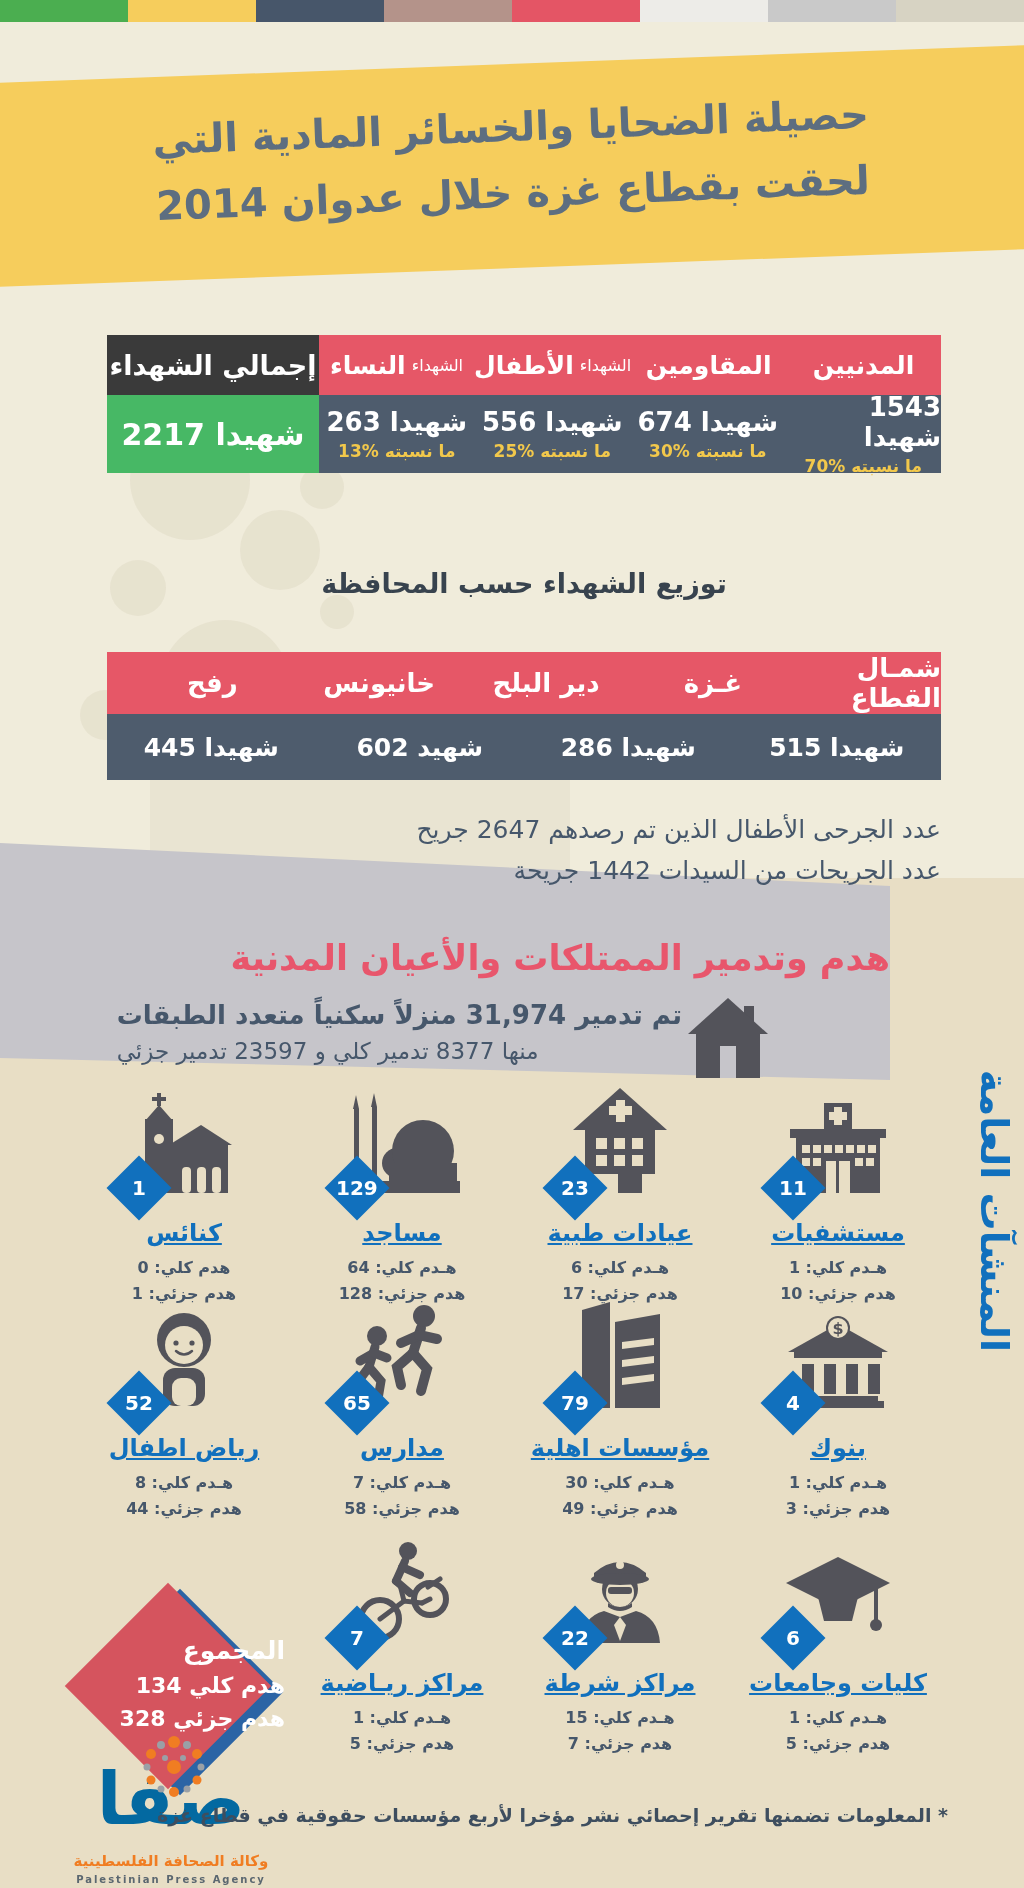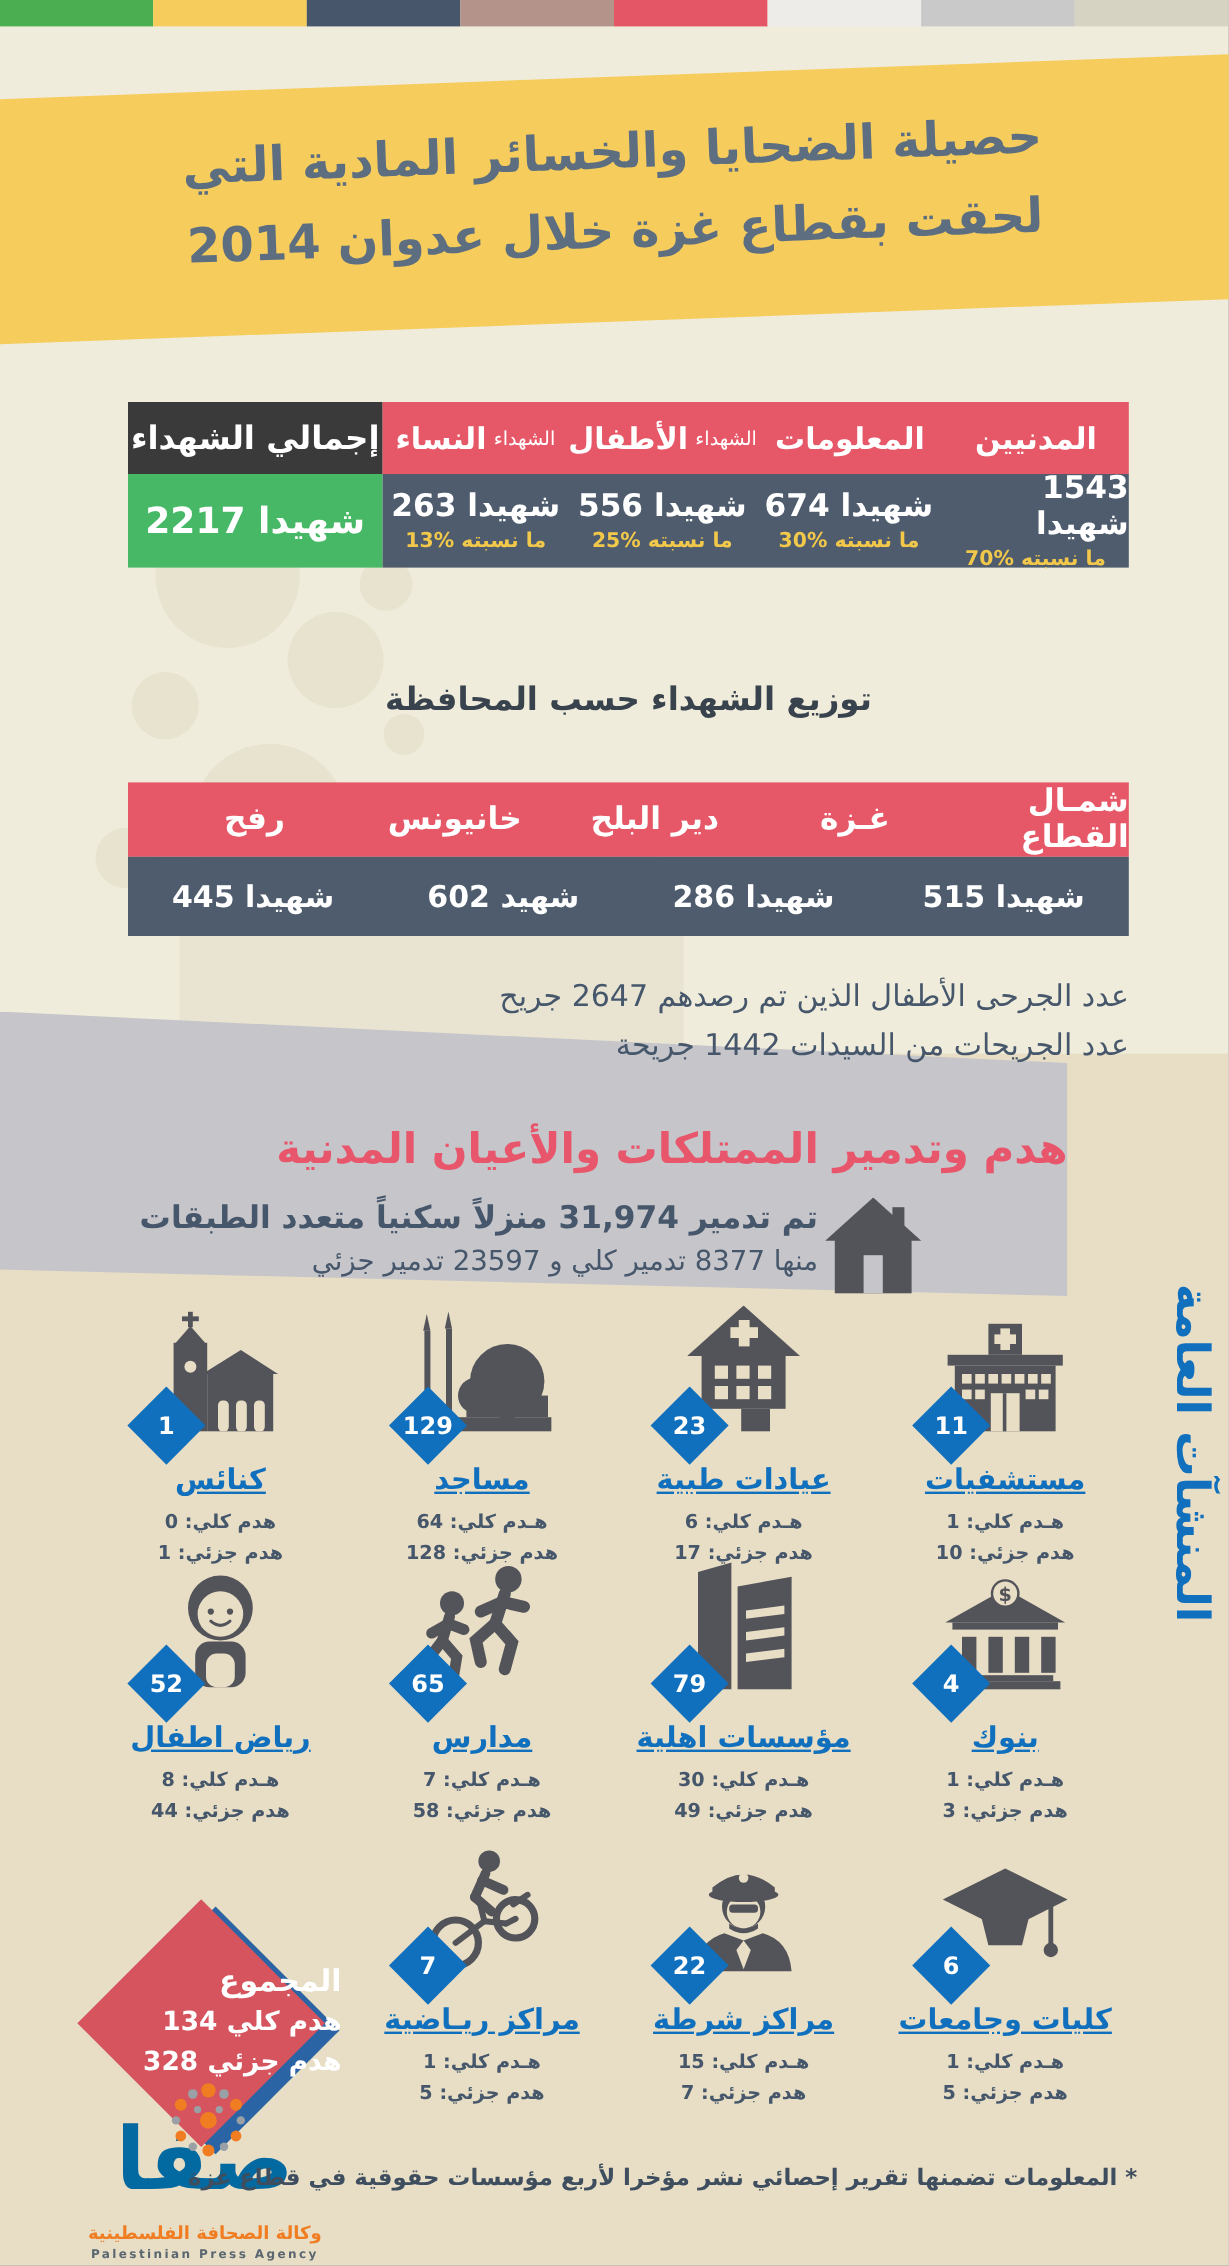--- a/index.html
+++ b/index.html
@@ -36,21 +36,21 @@
   .sec-title{position:absolute;left:107px;width:834px;top:568px;text-align:center;font-weight:bold;font-size:27px;color:#38434e;z-index:3;}
   .t2{position:absolute;left:107px;top:652px;width:834px;z-index:3;}
   .t2 .hd{height:62px;}
   .t2 .dr{height:66px;}
   .t2 .hcell .main{font-size:26px;margin-left:44px;}
   .t2 .vcell .val{font-size:25px;font-weight:bold;}
   .injured{position:absolute;right:83px;top:810px;text-align:right;color:#46576b;font-size:25px;line-height:1.62;white-space:nowrap;z-index:3;}
   
   .grayband{position:absolute;left:0;top:843px;width:890px;height:237px;background:#c6c5ca;clip-path:polygon(0 0,100% 18.1%,100% 100%,0 90.7%);z-index:2;}
   .demo-title{position:absolute;left:0;top:938px;width:890px;text-align:right;color:#e8566c;font-weight:bold;font-size:35px;z-index:3;}
-  .demo-text{position:absolute;right:342px;top:1000px;text-align:right;color:#46576b;z-index:3;}
+  .demo-text{position:absolute;right:342px;top:1000px;text-align:left;color:#46576b;z-index:3;}
   .demo-text .l1{font-size:26px;font-weight:bold;}
   .demo-text .l2{font-size:23px;margin-top:8px;}
   .house-icon{position:absolute;left:688px;top:998px;z-index:3;}
   
   .vert-title{position:absolute;left:862px;top:1198px;width:260px;height:48px;transform:rotate(90deg);text-align:center;color:#1170bd;font-weight:bold;font-size:38px;z-index:3;white-space:nowrap;}
   .fac{position:absolute;width:200px;text-align:center;z-index:3;}
   .fic{height:108px;display:flex;align-items:flex-end;justify-content:center;position:relative;}
   .badge{position:absolute;left:32px;bottom:-18px;width:46px;height:46px;background:#1170bd;transform:rotate(45deg);display:flex;align-items:center;justify-content:center;}
   .badge span{transform:rotate(-45deg);color:#fff;font-weight:bold;font-size:20px;}
   .flabel{margin-top:26px;color:#1170bd;font-weight:bold;font-size:24px;text-decoration:underline;}
@@ -104,21 +104,21 @@
     </div>
   </div>
 
   <div class="t1">
     <div class="trow hd">
       <div class="cols redbg">
         <div class="hcell">
           <span class="main">المدنيين</span>
         </div>
         <div class="hcell">
-          <span class="main">المعلومات</span>
+          <span class="main">المقاومين</span>
         </div>
         <div class="hcell">
           <span class="pref">الشهداء</span>
           <span class="main">الأطفال</span>
         </div>
         <div class="hcell">
           <span class="pref">الشهداء</span>
           <span class="main">النساء</span>
         </div>
       </div>

